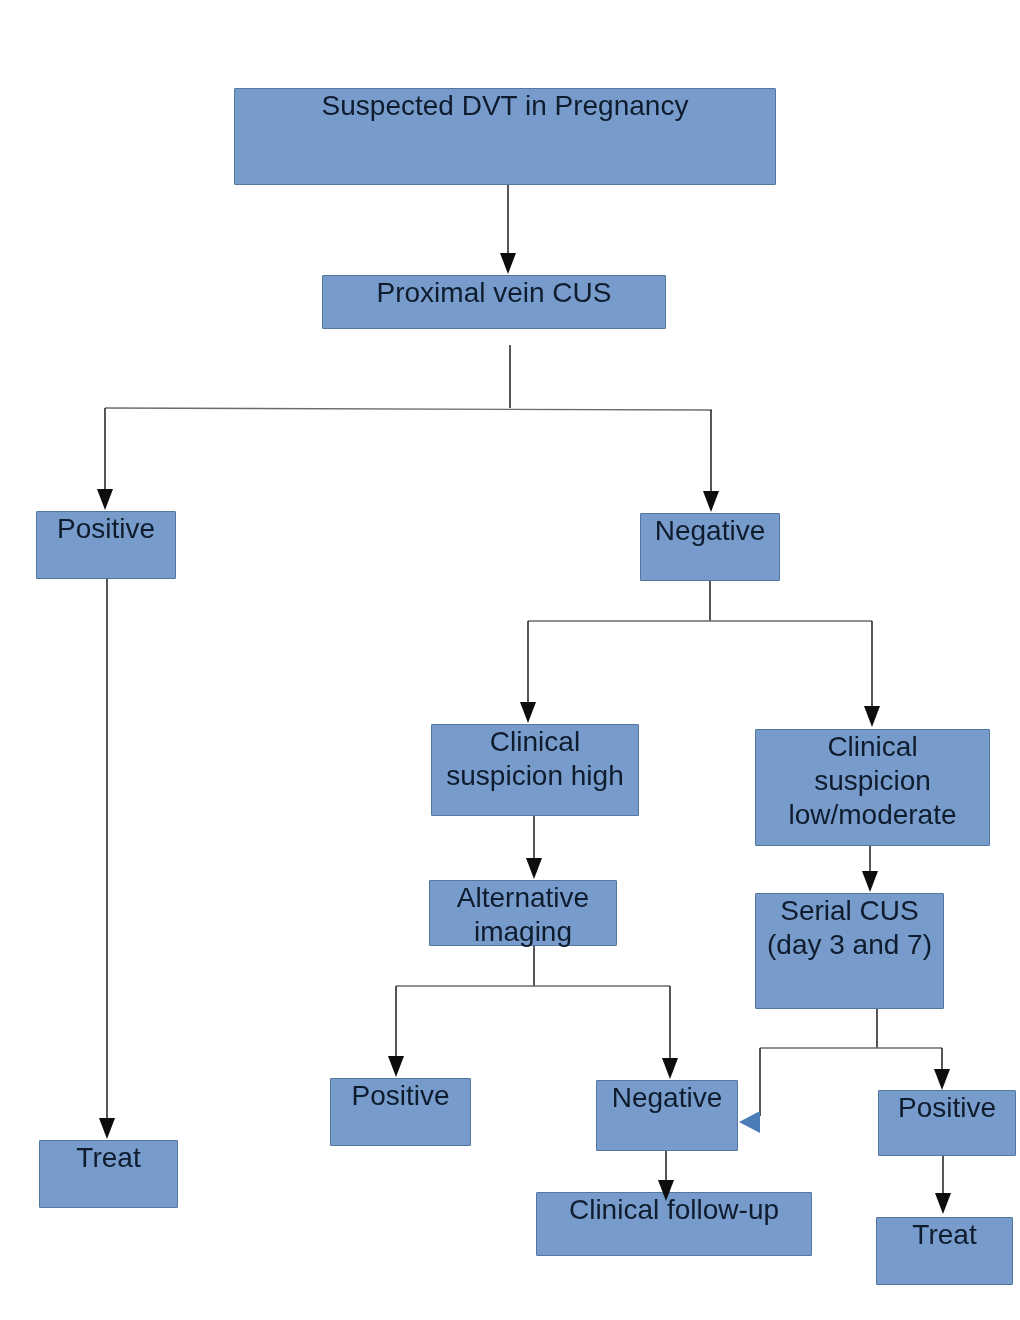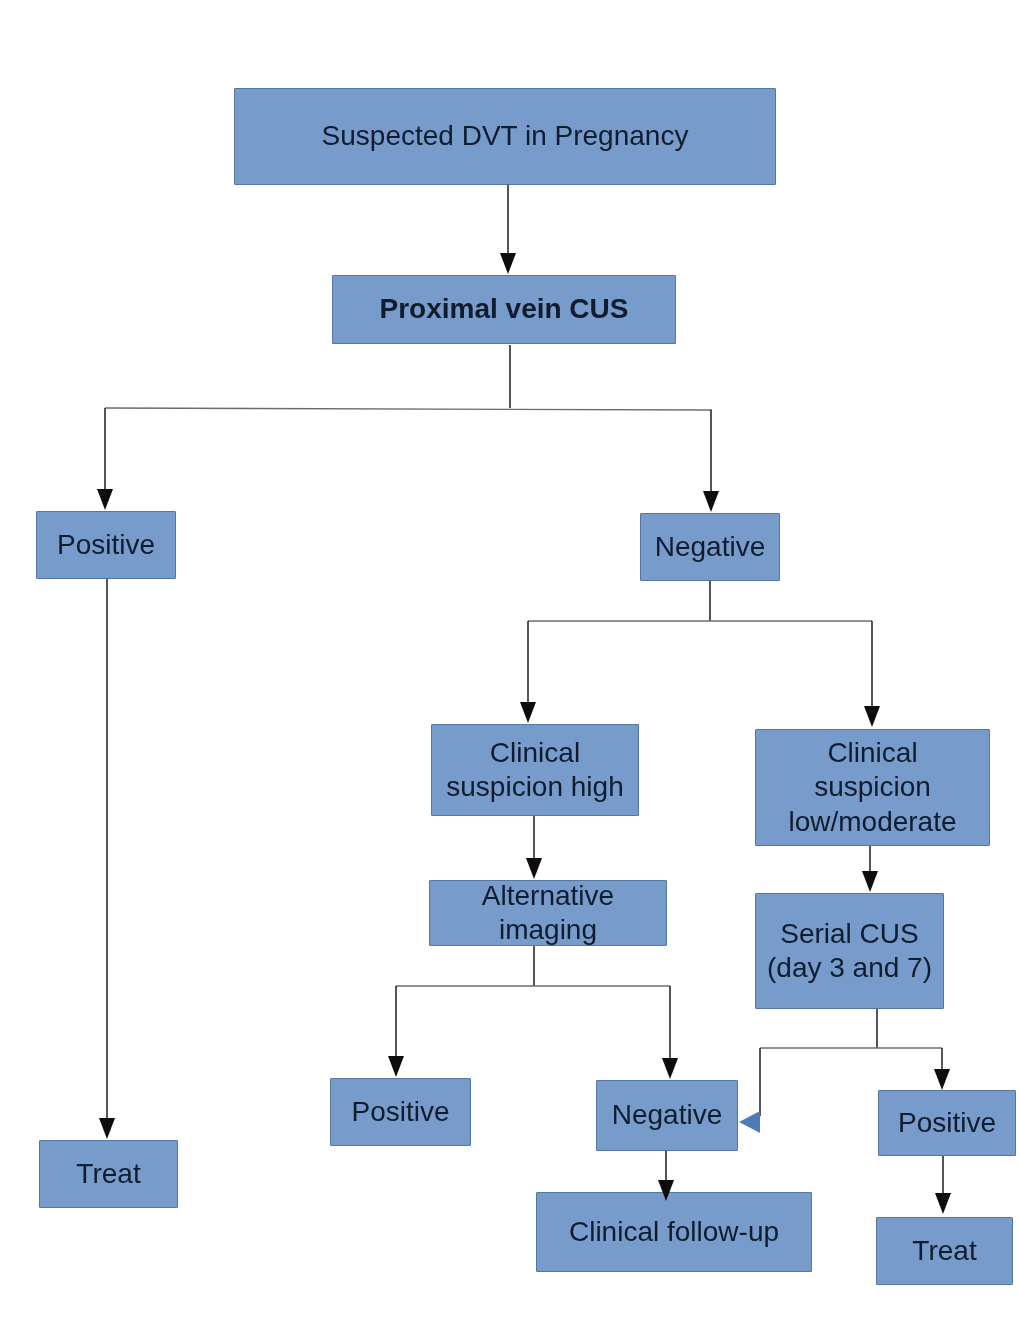--- a/index.html
+++ b/index.html
@@ -20,45 +20,44 @@
   }
   .node {
     position: absolute;
     z-index: 1;
     box-sizing: border-box;
     background: var(--node-fill, #779BCB);
     border: 1.5px solid var(--node-border, #54779F);
     border-radius: 1px;
     color: var(--node-text, #0F1C2E);
     display: flex;
-    align-items: center;
     justify-content: center;
     text-align: center;
     font-size: 28px;
     line-height: 1.22;
     white-space: pre-line;
   }
   .conn-v { stroke: var(--connector, #2B2B2B); stroke-width: 1.6; fill: none; }
   .conn-h { stroke: var(--connector-branch, #6B6B6B); stroke-width: 1.4; fill: none; }
   .head   { fill: var(--arrowhead, #0D0D0D); stroke: none; }
   .head-feedback { fill: var(--feedback-arrow, #4B7CB8); stroke: none; }
 
   
   #n-suspected        { left: 234px; top: 88px;  width: 542px; height: 97px; }
-  #n-proximal         { left: 332px; top: 275px; width: 344px; height: 69px; font-weight: bold; }
+  #n-proximal         { left: 322px; top: 275px; width: 344px; height: 54px; }
   #n-cus-positive     { left: 36px;  top: 511px; width: 140px; height: 68px; }
   #n-cus-negative     { left: 640px; top: 513px; width: 140px; height: 68px; }
   #n-suspicion-high   { left: 431px; top: 724px; width: 208px; height: 92px; }
   #n-suspicion-low    { left: 755px; top: 729px; width: 235px; height: 117px; }
-  #n-alt-imaging      { left: 429px; top: 880px; width: 238px; height: 66px; }
+  #n-alt-imaging      { left: 429px; top: 880px; width: 188px; height: 66px; }
   #n-serial-cus       { left: 755px; top: 893px; width: 189px; height: 116px; }
   #n-imaging-positive { left: 330px; top: 1078px; width: 141px; height: 68px; }
   #n-imaging-negative { left: 596px; top: 1080px; width: 142px; height: 71px; }
   #n-serial-positive  { left: 878px; top: 1090px; width: 138px; height: 66px; }
-  #n-follow-up        { left: 536px; top: 1192px; width: 276px; height: 80px; }
+  #n-follow-up        { left: 536px; top: 1192px; width: 276px; height: 64px; }
   #n-treat-left       { left: 39px;  top: 1140px; width: 139px; height: 68px; }
   #n-treat-right      { left: 876px; top: 1217px; width: 137px; height: 68px; }
 </style>
 </head>
 <body>
 
 <div id="canvas">
 
   <svg id="connectors" viewBox="0 0 1020 1320" xmlns="http://www.w3.org/2000/svg">
 

